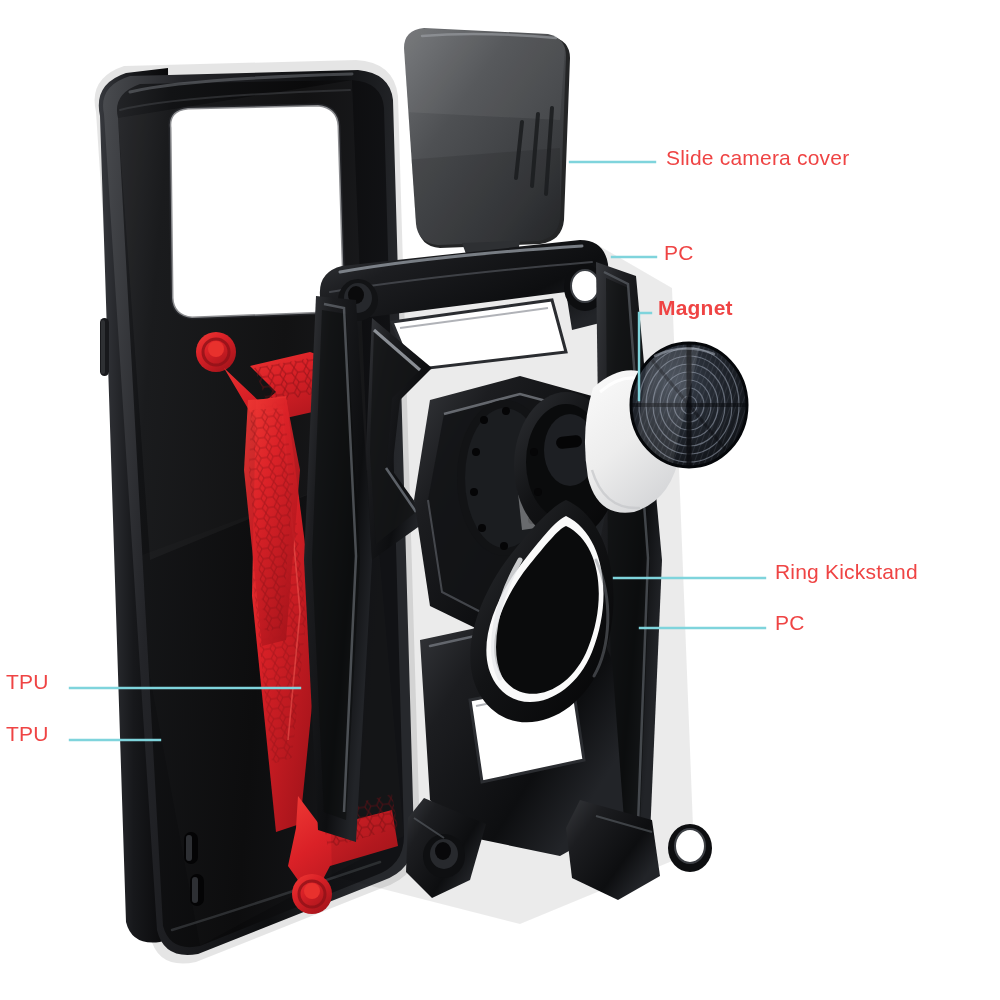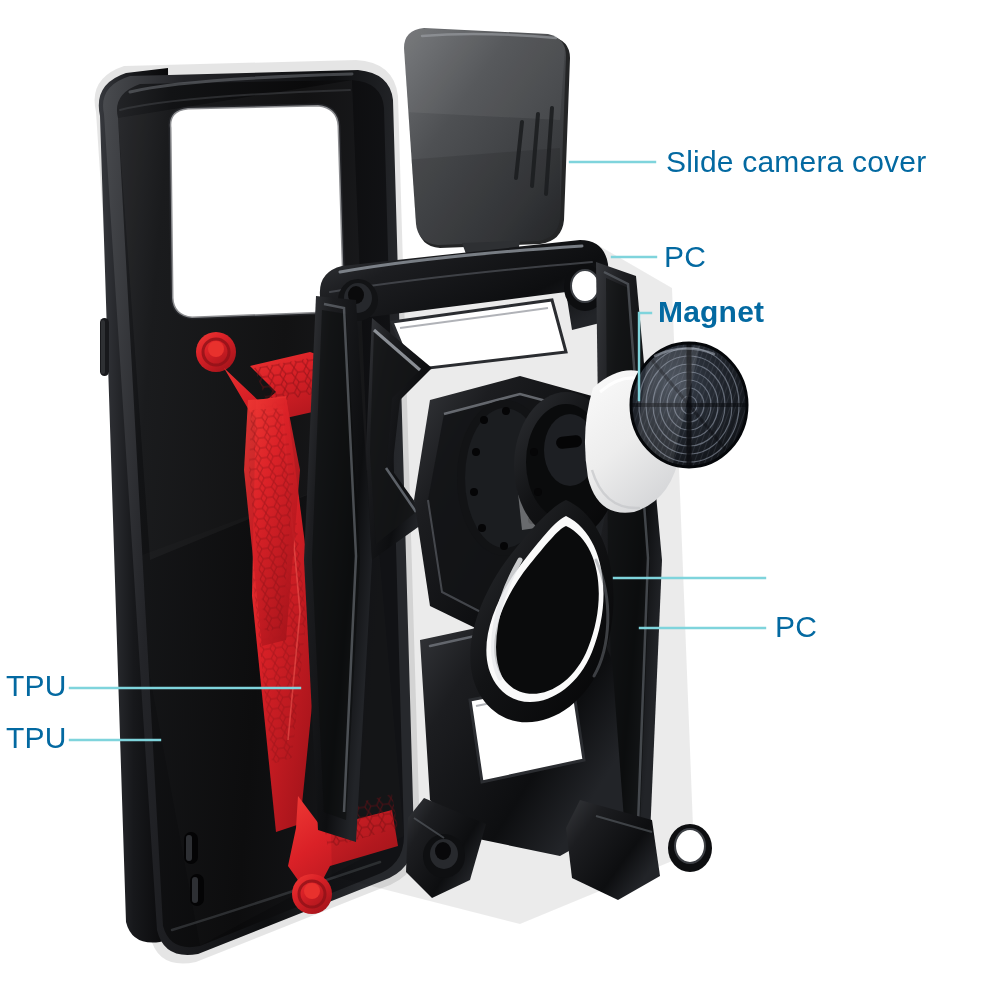--- a/index.html
+++ b/index.html
@@ -17,23 +17,23 @@
     font-family: "Liberation Sans", sans-serif;
   }
   #art {
     position: absolute;
     left: 0; top: 0;
     width: 1000px;
     height: 1000px;
   }
   .callout-label {
     position: absolute;
-    color: #0369a1;
+    color: #ef4444;
     font-family: "Liberation Sans", sans-serif;
-    font-size: 30px;
+    font-size: 21px;
     font-weight: 400;
     letter-spacing: 0.2px;
     white-space: nowrap;
     line-height: 1;
   }
   .lbl-slide  { left: 666px; top: 147px; }
   .lbl-pc1    { left: 664px; top: 242px; }
   .lbl-magnet { left: 658px; top: 297px; font-weight: bold; }
   .lbl-ring   { left: 775px; top: 561px; }
   .lbl-pc2    { left: 775px; top: 612px; }
@@ -376,20 +376,21 @@
       <line x1="70" y1="740" x2="160" y2="740"></line>
     </g>
   </svg>
 
   <div class="callout-label lbl-slide">Slide camera cover</div>
 
   <div class="callout-label lbl-pc1">PC</div>
 
   <div class="callout-label lbl-magnet">Magnet</div>
 
+  <div class="callout-label lbl-ring">Ring Kickstand</div>
 
   <div class="callout-label lbl-pc2">PC</div>
 
   <div class="callout-label lbl-tpu1">TPU</div>
 
   <div class="callout-label lbl-tpu2">TPU</div>
 
 </div>
 
 </body></html>

